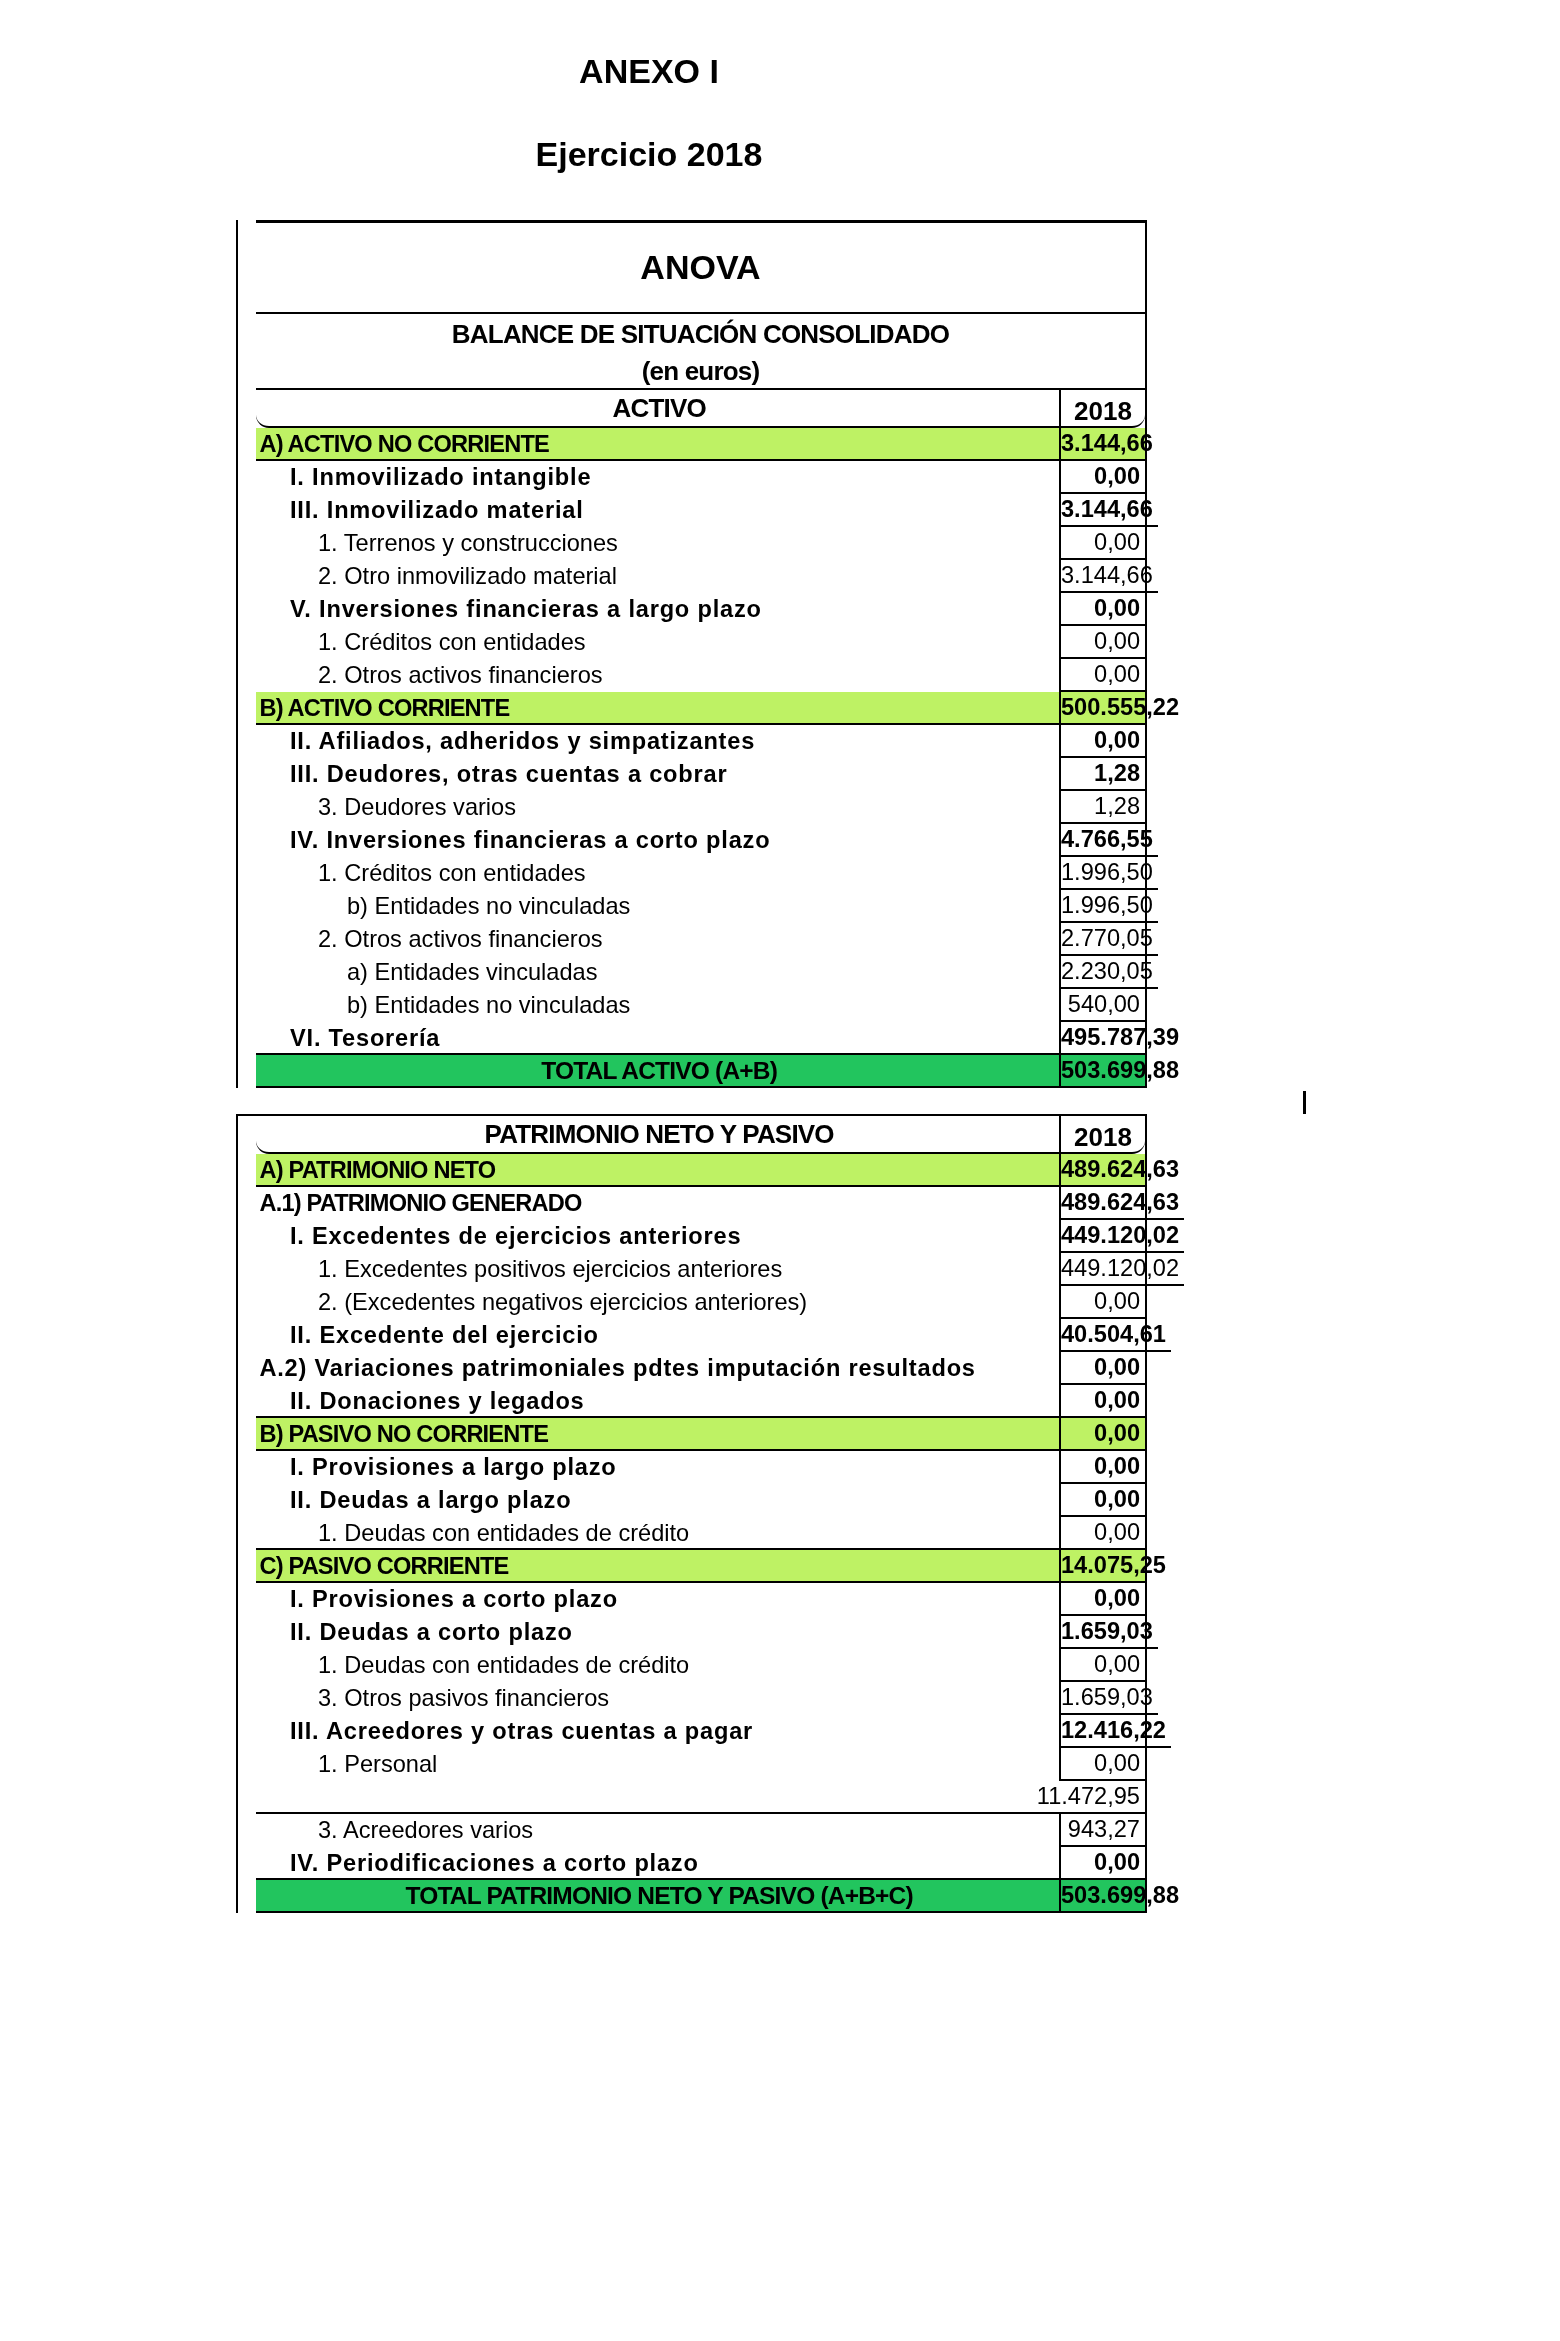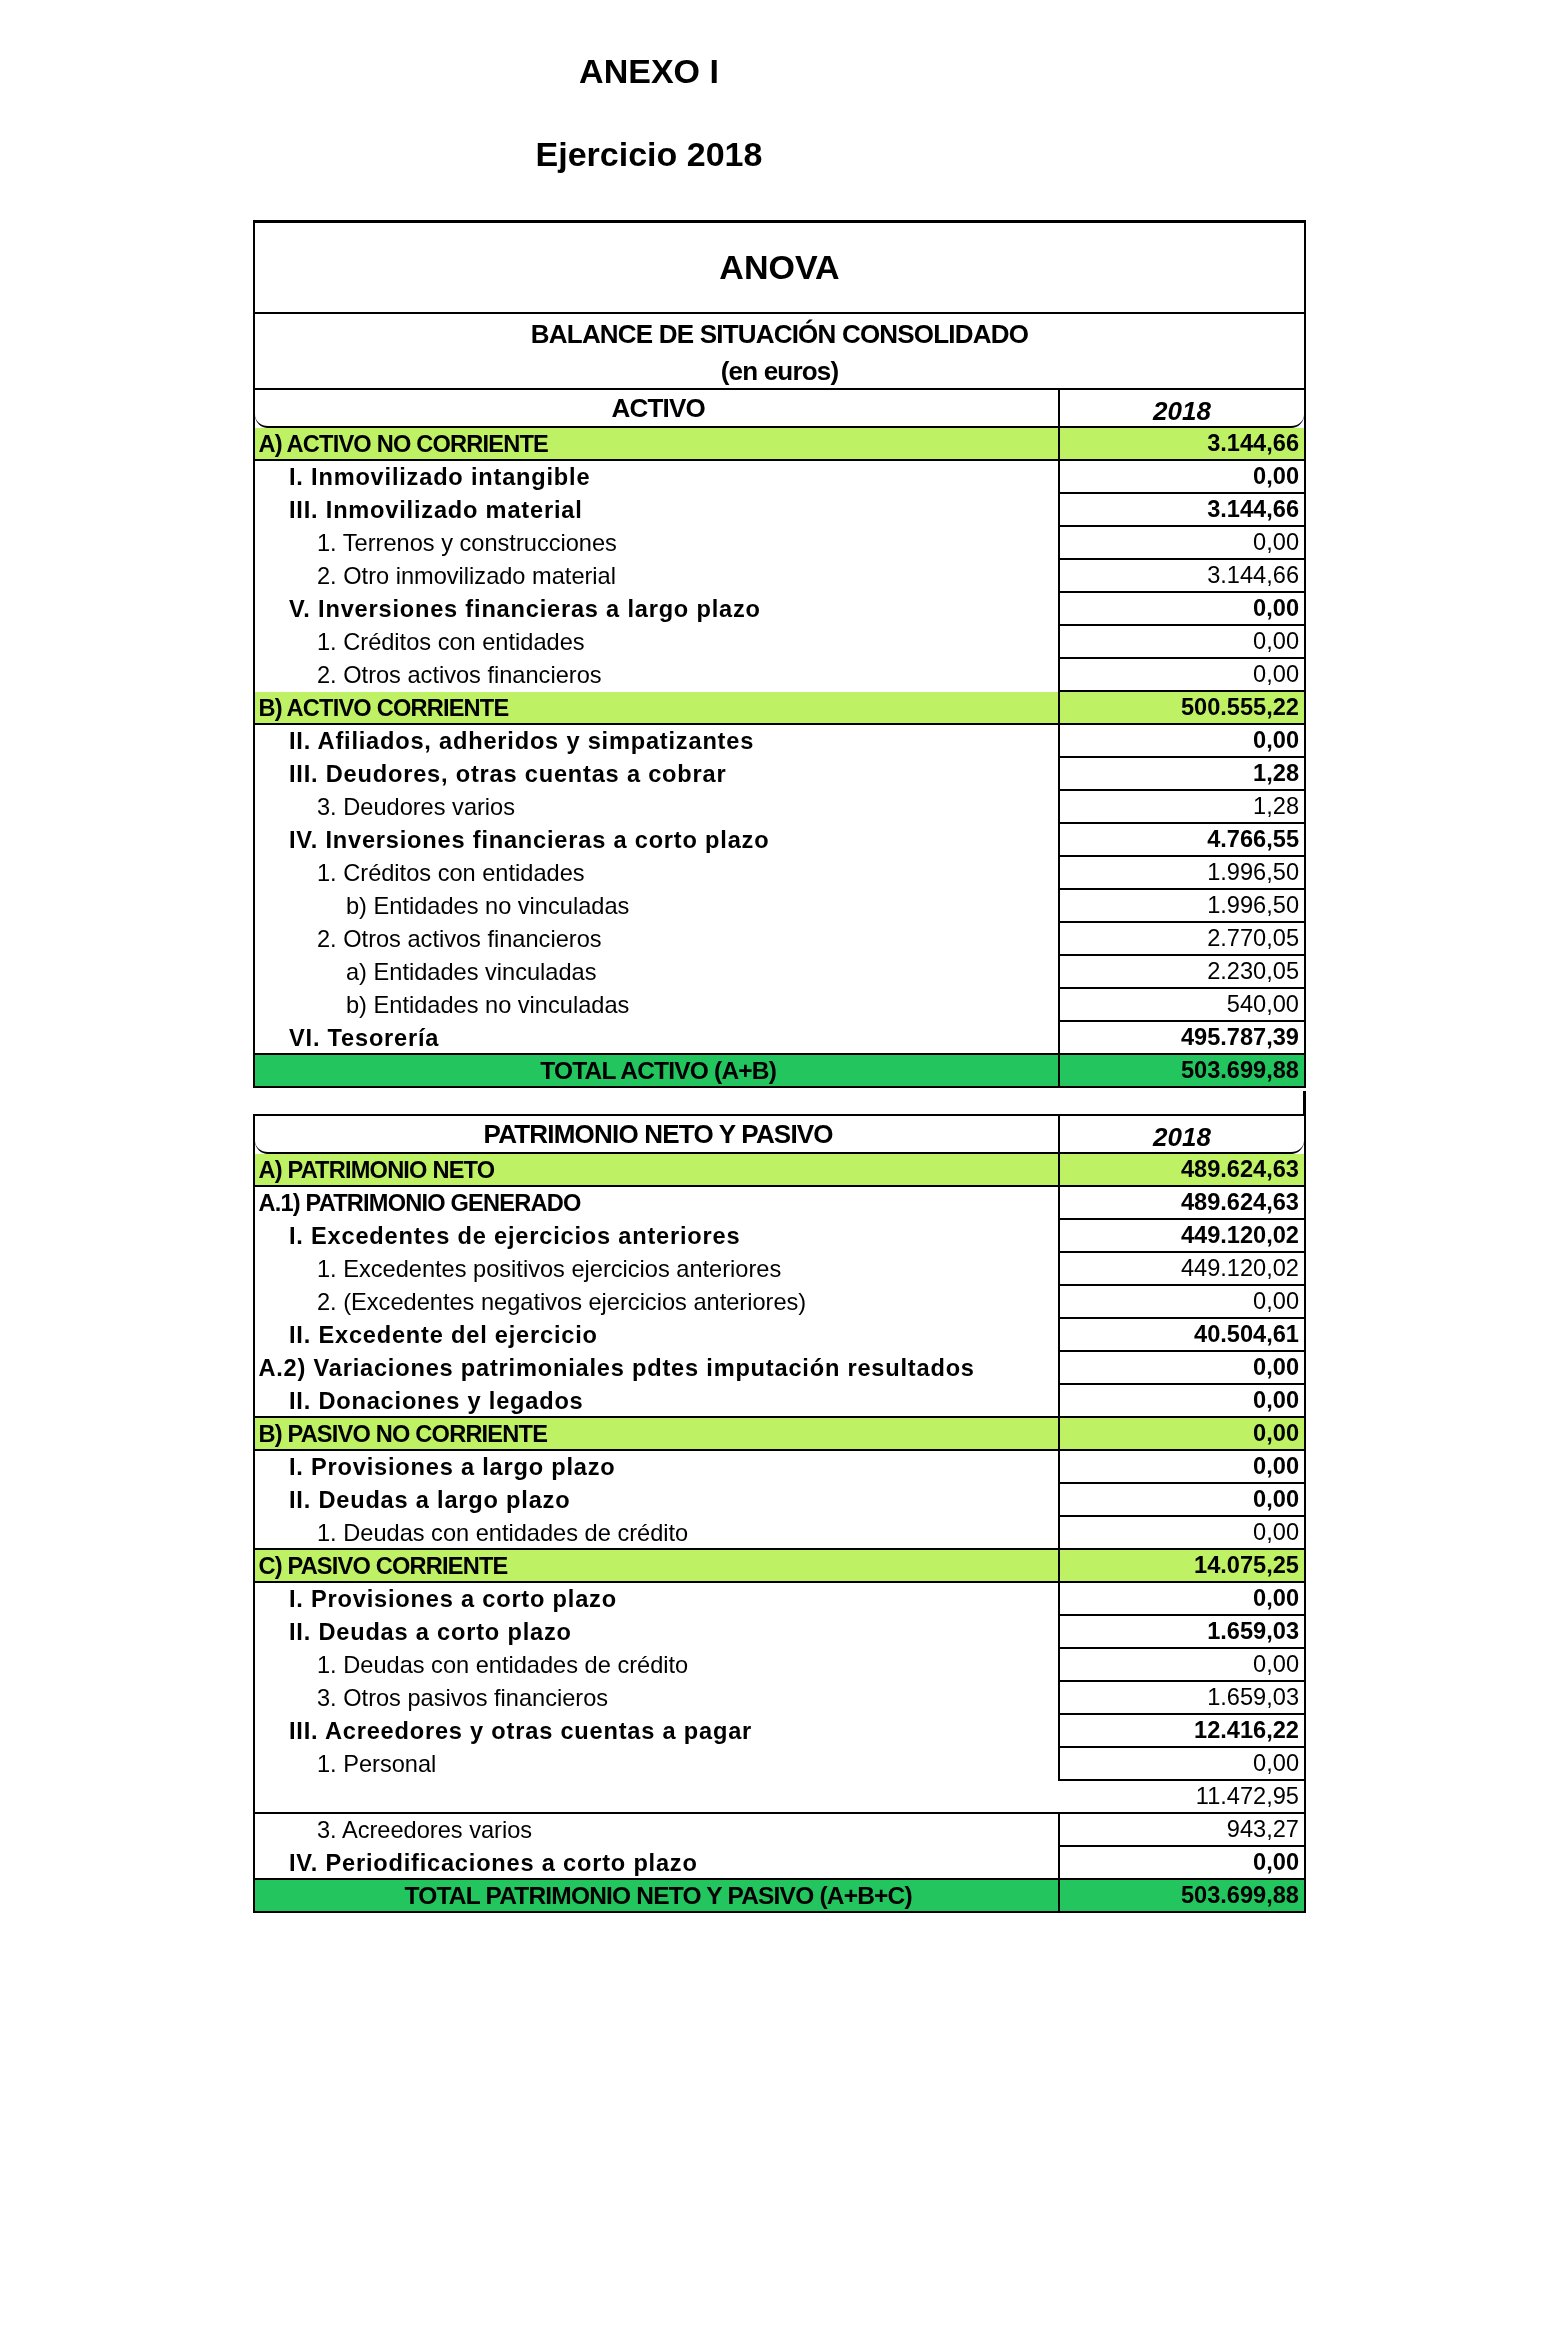--- a/index.html
+++ b/index.html
@@ -1,40 +1,40 @@
 <!DOCTYPE html>
 <html style="font-size:13.5px"><head>
 <meta charset="utf-8">
 <style>
   html, body { margin: 0; padding: 0; background: #ffffff; }
   body { width: 1561px; height: 2342px; position: relative; font-family: "Liberation Sans", sans-serif; color: #000; }
   .doc-title { position: absolute; left: 0; width: 1298px; text-align: center; font-weight: bold; font-size: 34px; letter-spacing: 0px; }
   #t1 { top: 52px; }
   #t2 { top: 135px; }
 
-  .sheet { position: absolute; left: 253px; width: 1053px; border-left: 2.5px solid #000; border-right: 2.5px solid #000; box-sizing: border-box; }
+  .sheet { position: absolute; left: 236px; width: 911px; border-left: 2.5px solid #000; border-right: 2.5px solid #000; box-sizing: border-box; padding-left: 18px; }
   .box-top { top: 220px; }
   .anova { height: 94px; border-top: 3.4px solid #000; border-bottom: 2.5px solid #000; box-sizing: border-box; display: flex; align-items: center; justify-content: center; font-weight: bold; font-size: 34px; }
   .balance { height: 76px; border-bottom: 2.5px solid #000; box-sizing: border-box; text-align: center; font-weight: bold; font-size: 26px; line-height: 37px; padding-top: 1.7px; letter-spacing: -0.8px; }
   .balance .sub { font-weight: bold; }
 
   .row { display: flex; height: 33px; box-sizing: border-box; }
   .row .lbl { flex: 0 0 805px; box-sizing: border-box; border-right: 2.5px solid #000; font-size: 23.6px; line-height: 32px; white-space: nowrap; overflow: hidden; padding-left: 3.4px; }
   .row .val { flex: 1; box-sizing: border-box; font-size: 23.6px; line-height: 31px; text-align: right; padding-right: 5px; border-bottom: 2.5px solid #000; }
   .row.b .lbl, .row.b .val { font-weight: bold; }
   .row.cat { background: #bef264; border-bottom: 2.5px solid #000; border-top: 0; }
   .row.cat .lbl { font-weight: bold; letter-spacing: -0.8px; }
   .row.cat .val { font-weight: bold; border-bottom: 0; }
   .row.white-cat .lbl { font-weight: bold; letter-spacing: -0.8px; }
   .row.total { background: #22c55e; border-bottom: 2.5px solid #000; }
   .row.total .lbl { text-align: center; font-weight: bold; font-size: 24.5px; letter-spacing: -0.8px; }
   .row.total .val { font-weight: bold; border-bottom: 0; }
   .row.hdr { height: 38px; border-bottom: 2.5px solid #000; border-radius: 13px; }
   .row.hdr .lbl { text-align: center; font-weight: bold; font-size: 26px; line-height: 37px; letter-spacing: -0.8px; }
-  .row.hdr .val { text-align: center; font-weight: bold; font-size: 26px; line-height: 42px; border-bottom: 0; padding-right: 0; font-style: italic; }
+  .row.hdr .val { text-align: center; font-weight: bold; font-size: 26px; line-height: 42px; border-bottom: 0; padding-right: 0; }
   .i1 { padding-left: 34px !important; }
   .i2 { padding-left: 62px !important; }
   .i3 { padding-left: 91px !important; }
   .spaced { letter-spacing: 0.8px; }
 
   .gap { position: absolute; left: 1303px; width: 2.5px; background: #000; }
   .sec2 { top: 1114px; border-top: 2.5px solid #000; }
 </style>
 </head>
 <body>

